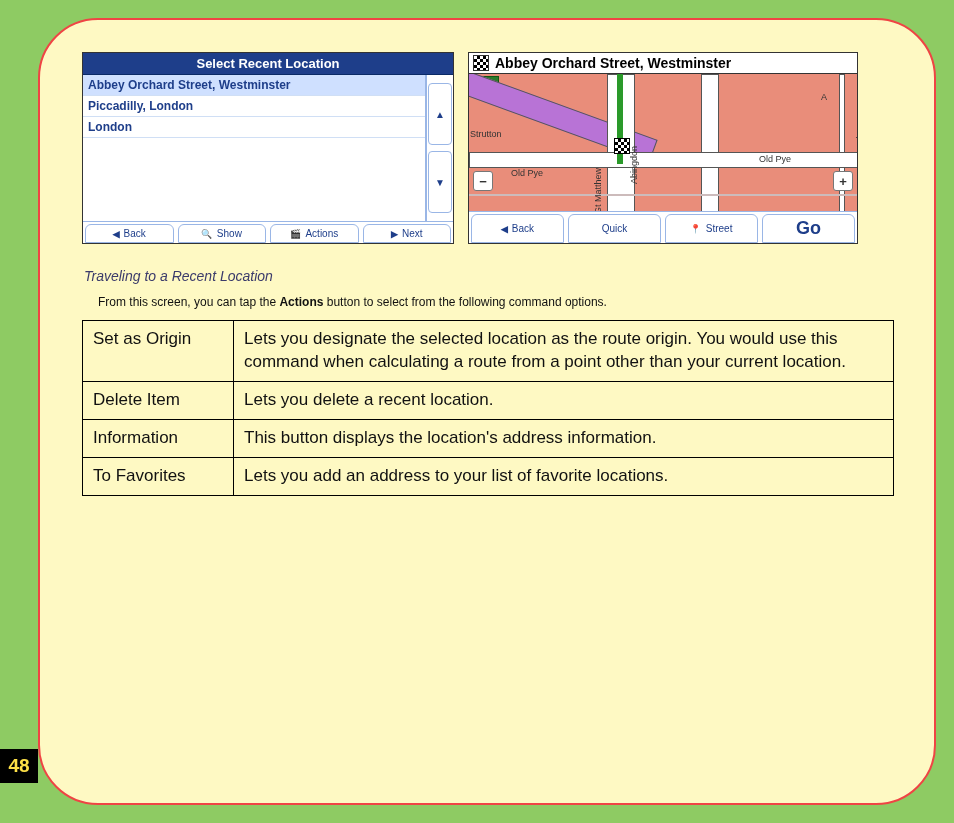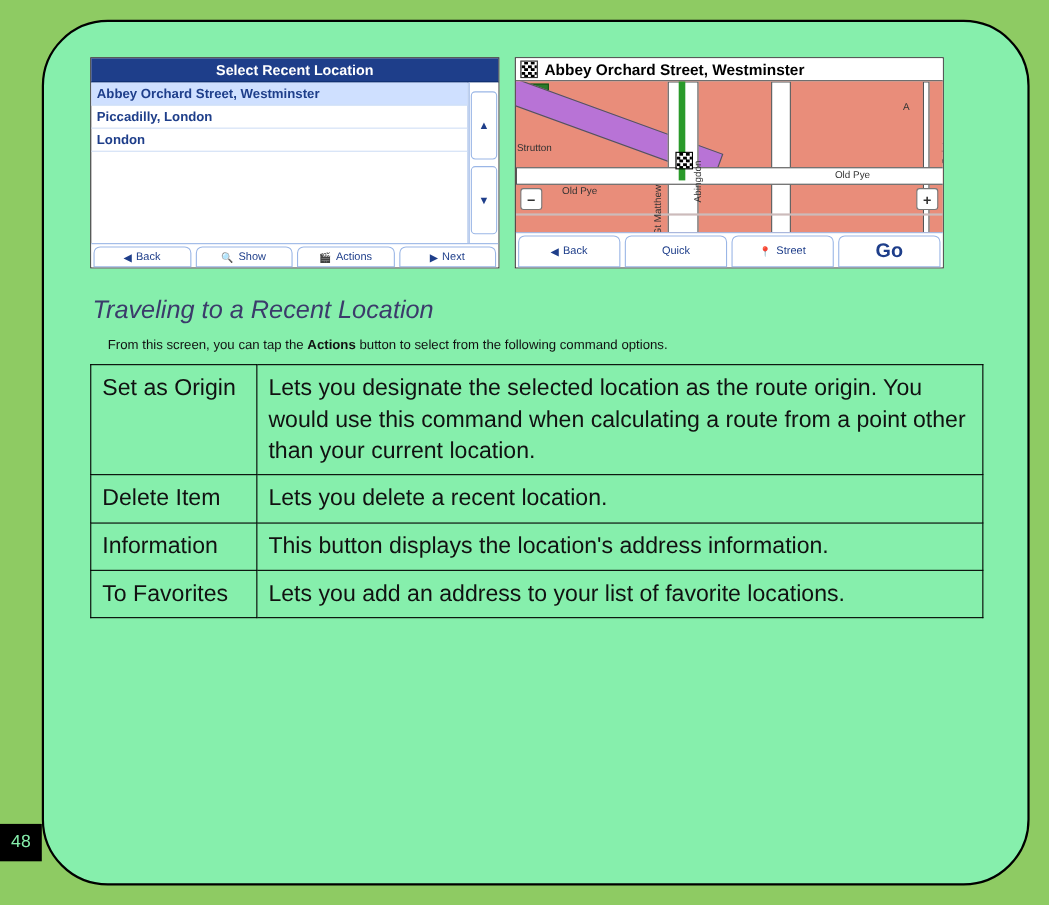--- a/index.html
+++ b/index.html
@@ -18,33 +18,33 @@
     position: relative;
     padding: 18px 18px 18px 38px;
   }
   .page-number-tab {
     position: absolute;
     left: 0;
     bottom: 40px;
     width: 38px;
     height: 34px;
     background: #000;
-    color: #86efac;
-    font-weight: normal;
-    font-size: 16px;
+    color: #fde047;
+    font-weight: bold;
+    font-size: 19px;
     display: flex;
     align-items: center;
     justify-content: center;
   }
   .card {
     box-sizing: border-box;
     width: 100%;
     height: 100%;
-    background: #86efac;
-    border: 2px solid #000000;
+    background: #fef9c3;
+    border: 2px solid #ef4444;
     border-radius: 60px;
     padding: 32px 40px 40px 42px;
     position: relative;
     overflow: hidden;
   }
   .screenshots-row {
     display: flex;
     gap: 14px;
     margin-bottom: 24px;
   }
@@ -203,36 +203,36 @@
   .map-nav .nav-btn.go {
     color: #1e3e8a;
     font-weight: bold;
     font-size: 18px;
   }
 
   
   .caption {
     font-style: italic;
     color: #3b3b6b;
-    font-size: 23px;
+    font-size: 14px;
     margin: 12px 0 10px 2px;
   }
   .para {
     font-size: 12px;
     color: #111;
     line-height: 1.35;
     margin: 0 0 10px 16px;
   }
   .para b { font-weight: bold; }
 
   
   table.actions {
     border-collapse: collapse;
     width: 100%;
-    font-size: 21px;
+    font-size: 17px;
     color: #111;
   }
   table.actions td {
     border: 1px solid #000;
     padding: 7px 10px;
     vertical-align: top;
     line-height: 1.35;
   }
   table.actions td:first-child {
     width: 130px;

